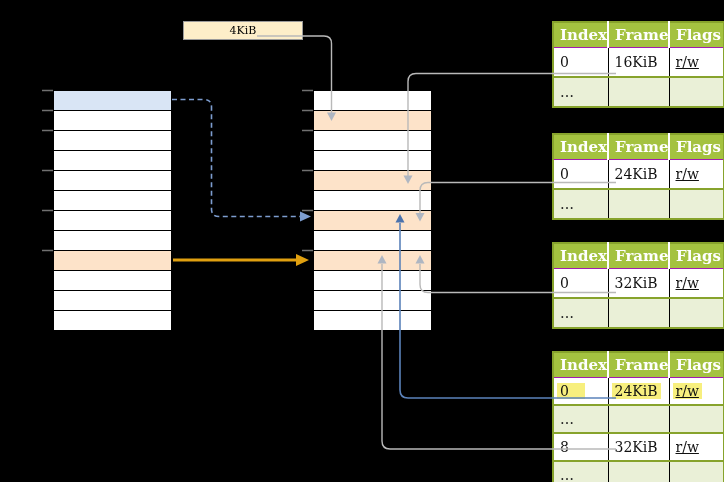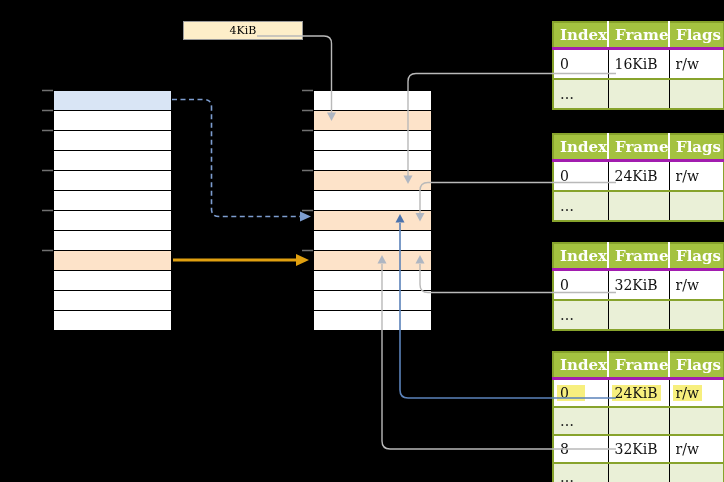--- a/index.html
+++ b/index.html
@@ -29,29 +29,29 @@
   }
   
   .map-table-wrap{position:absolute;left:552px;z-index:2;}
   table.map{border-collapse:collapse;table-layout:fixed;width:171px;
     border:2px solid var(--c-table-border,#87a32c);}
   table.map th{
     background:var(--c-table-header-bg,#a4c240);
     color:var(--c-table-header-text,#fff);
     font-weight:bold;font-size:15px;text-align:left;
     padding:0 16px 0 6px;height:24px;
-    border-right:2px solid #fff;border-bottom:3px solid #a21caf;
+    border-right:2px solid #fff;border-bottom:1px solid #a21caf;
   }
   table.map th:last-child{border-right:none;}
   table.map td{
     font-size:14px;color:#111;text-align:left;vertical-align:middle;
     padding:0 0 0 6px;background:#fff;
     border-right:1px solid #000;border-top:2px solid var(--c-table-border,#87a32c);
   }
-  table.map td:last-child{border-right:none;}
+  table.map td:last-child{border-right:none;text-decoration:underline;}
   table.map tbody tr:first-child td{border-top:none;}
   table.map tbody tr:nth-child(even) td{background:var(--c-table-row-alt,#eaf0d7);}
   .rows28 td{height:28px;}
   .rows26 td{height:26px;}
   .hl{background:var(--c-highlight-yellow,#f7ef7e);padding:0 3px;margin-left:-3px;}
   .hl-wide{padding-right:16px;}
   .dots{color:#222;}
   
   #overlay{position:absolute;left:0;top:0;z-index:3;pointer-events:none;}
   .gray-line{fill:none;stroke:var(--c-line-gray,#b9b9b9);stroke-width:1.4;stroke-linejoin:round;stroke-linecap:butt;}

